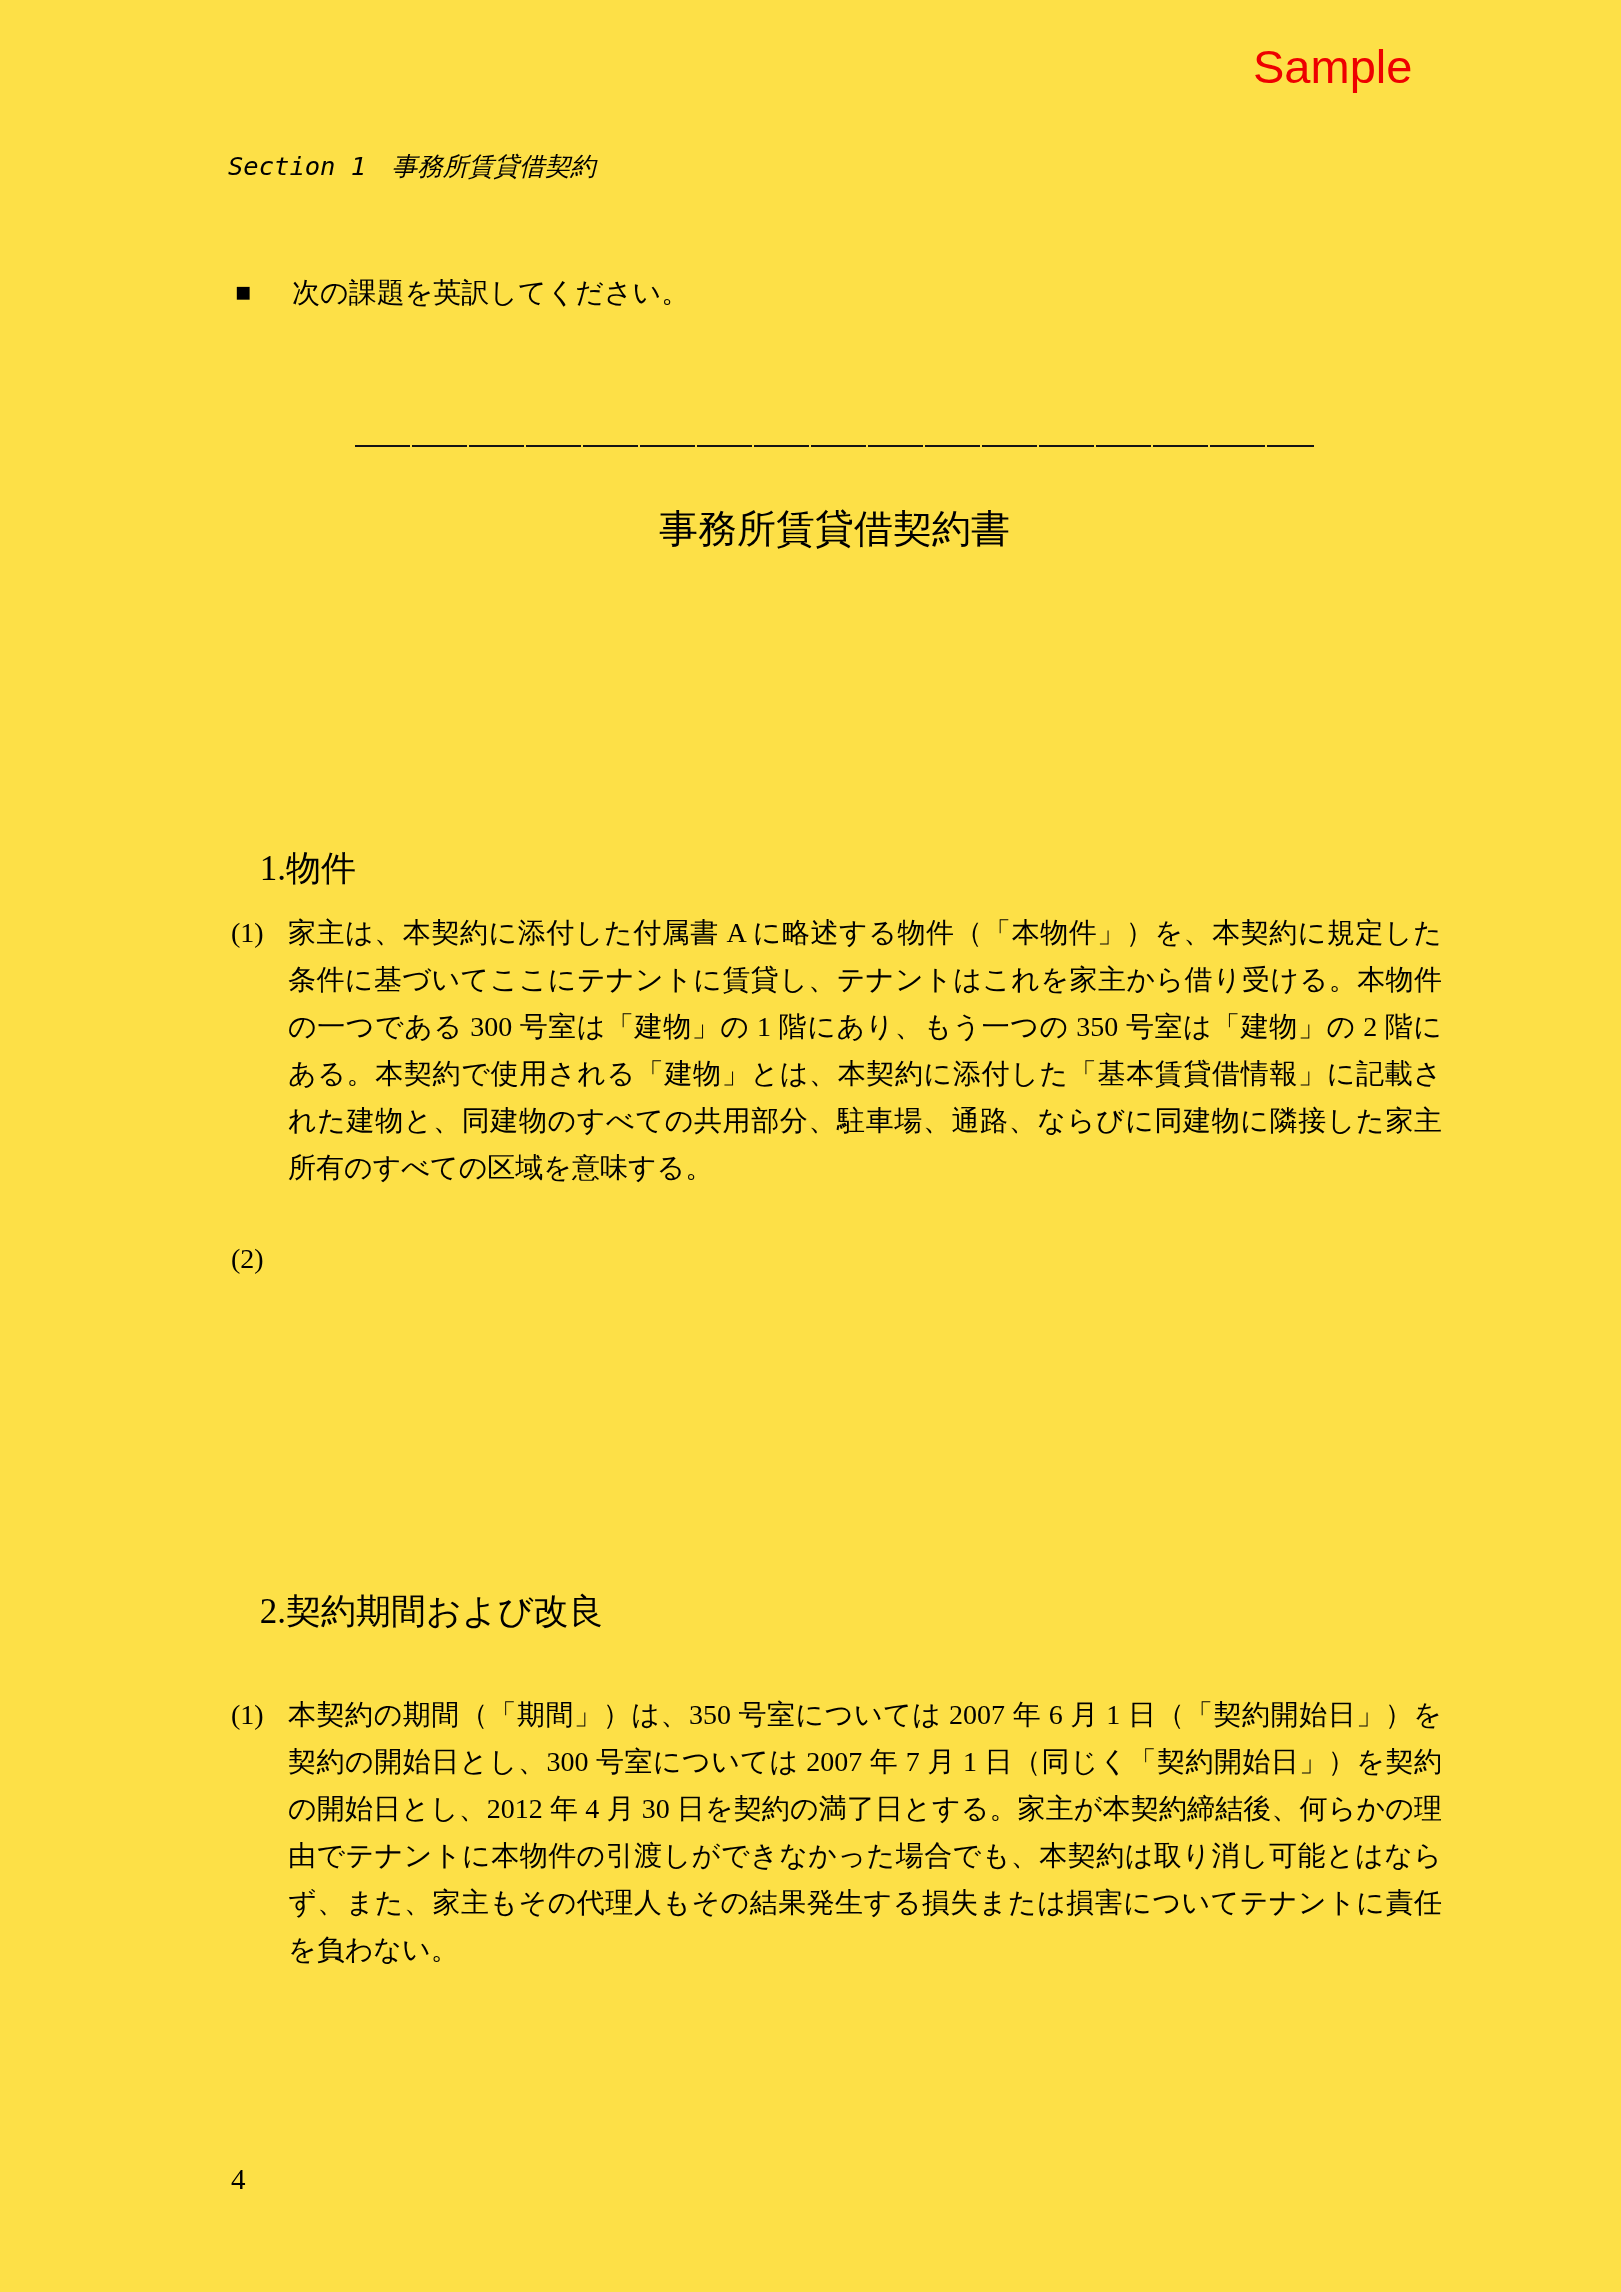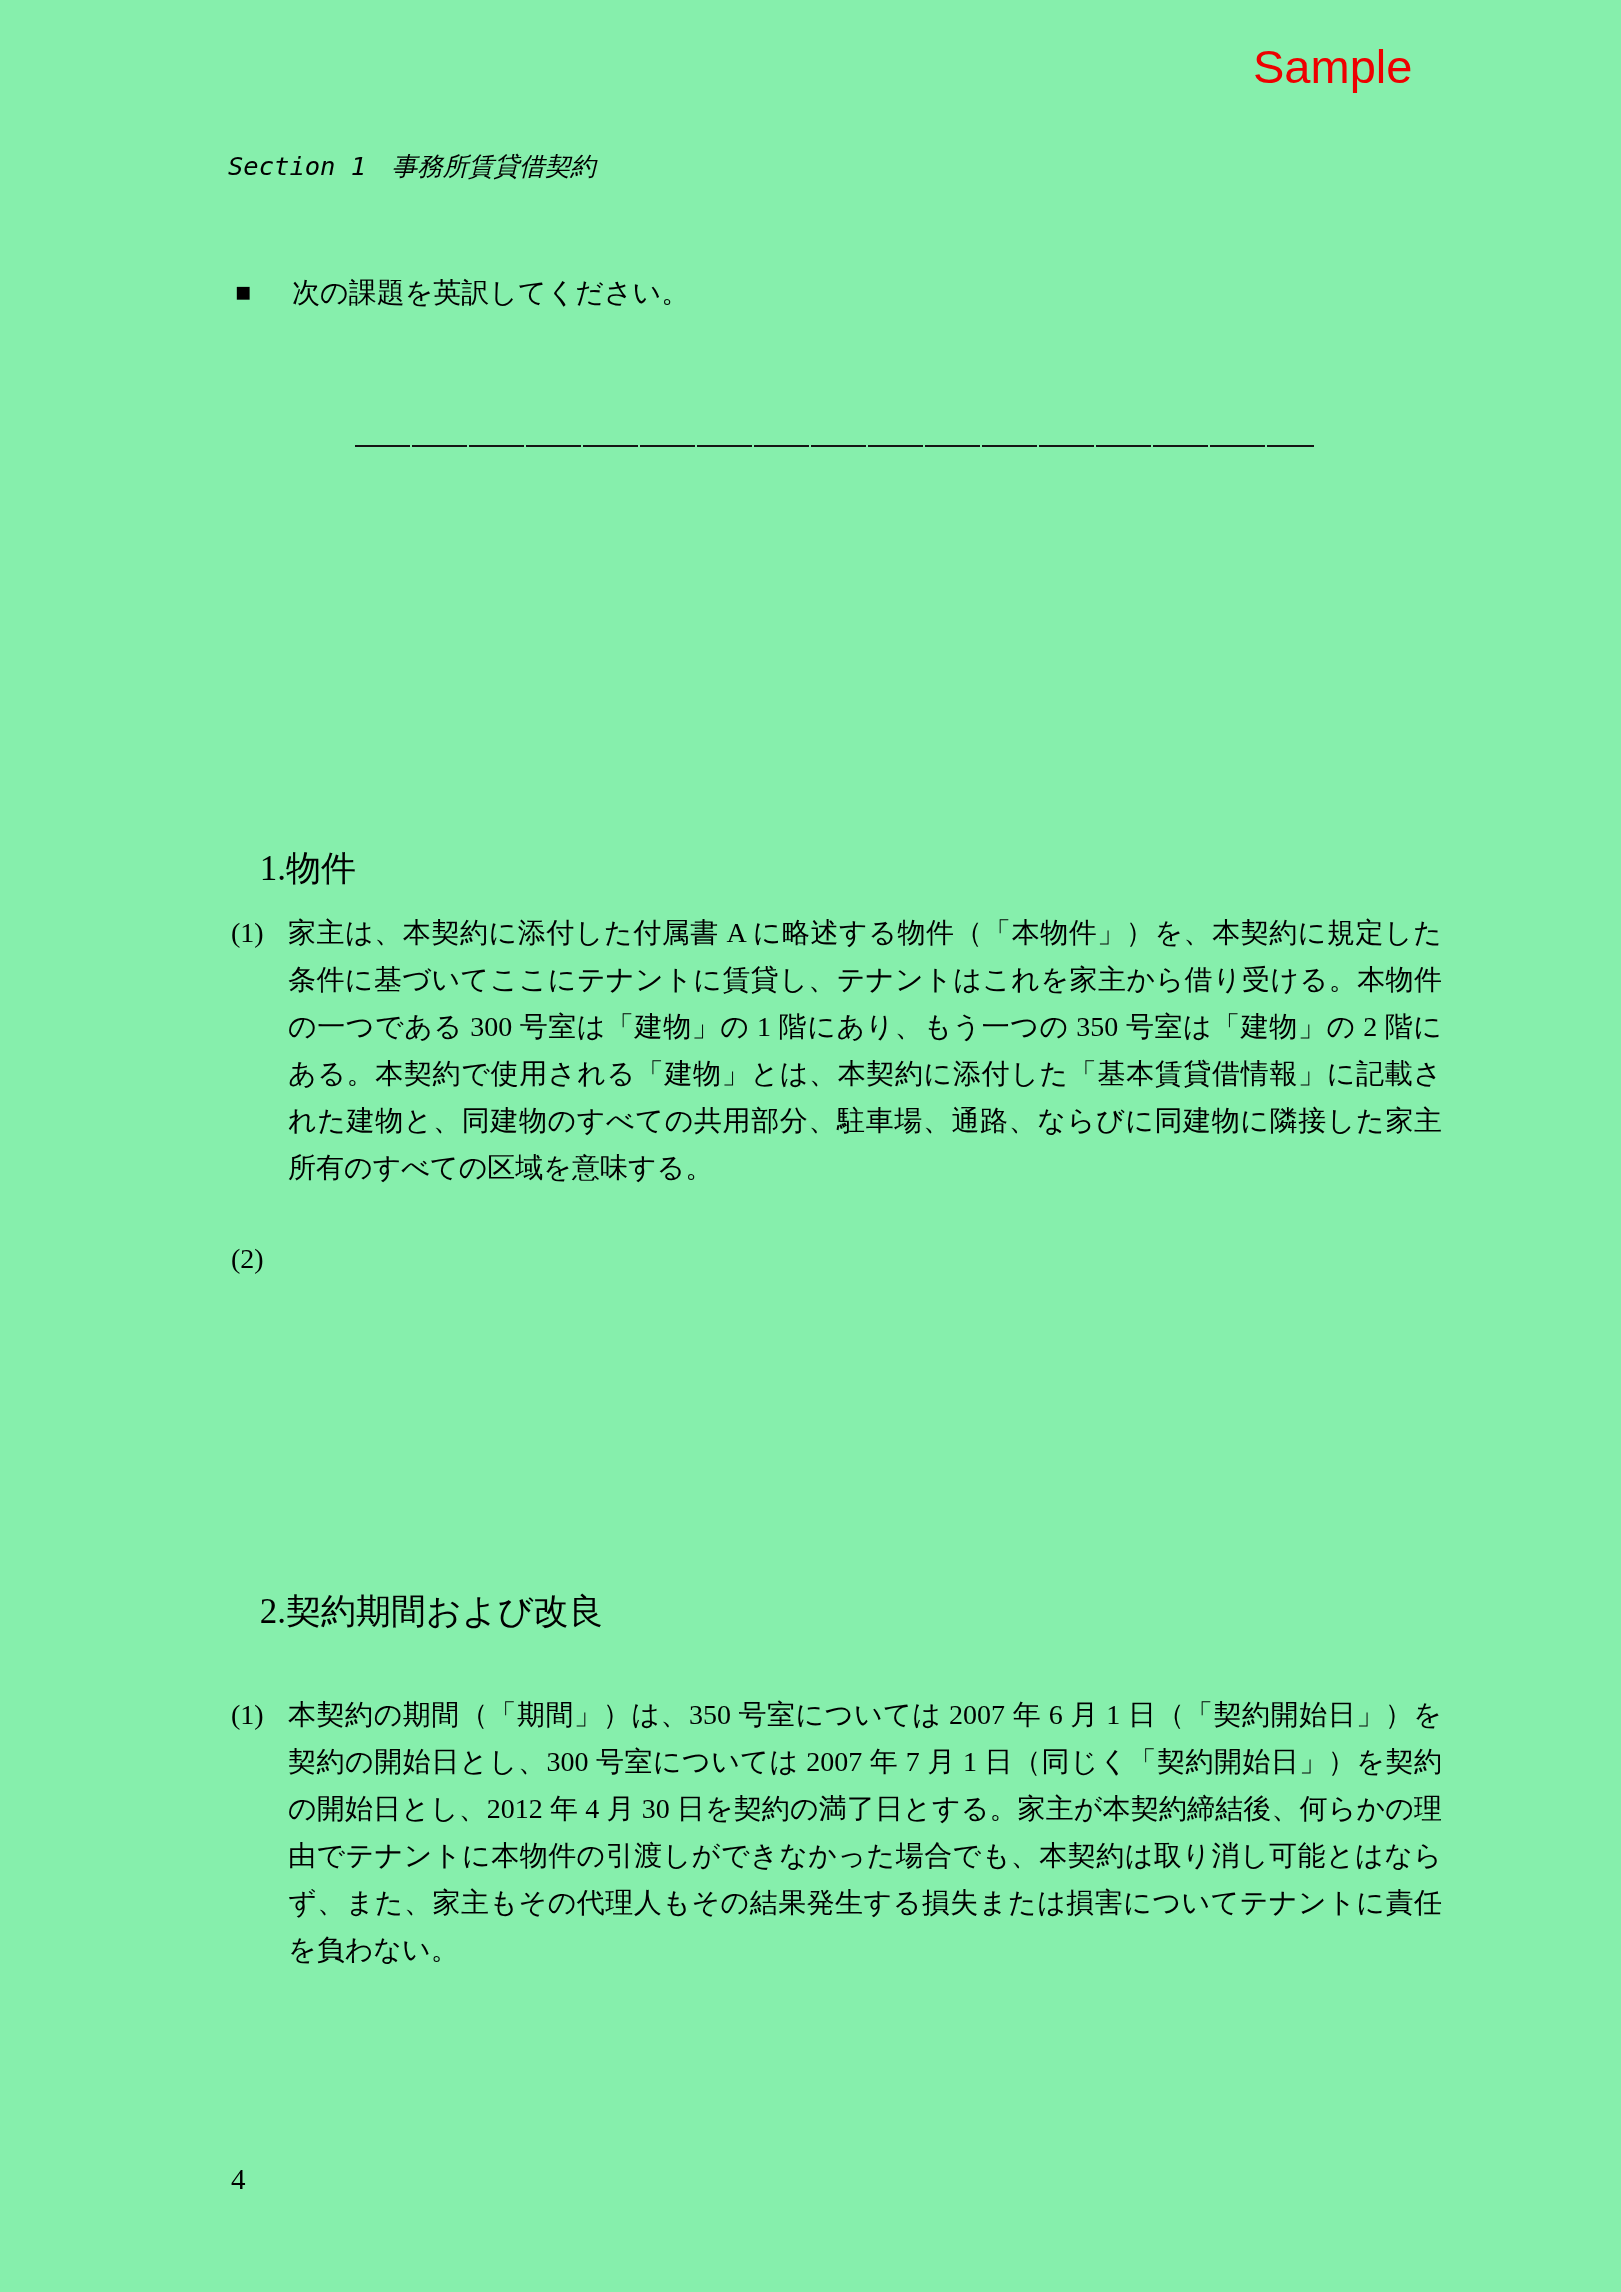--- a/index.html
+++ b/index.html
@@ -1,19 +1,19 @@
 <!DOCTYPE html>
 <html><head>
 <meta charset="utf-8">
 <style>
   html,body{margin:0;padding:0;background:#9a9a9a;}
   .page{
     position:relative;
     width:1621px;height:2293px;
-    background:#86efac;
+    background:#fde047;
     margin:0 auto;
     overflow:hidden;
     font-family:"Liberation Serif","DejaVu Serif",serif;
     color:#000000;
   }
   .abs{position:absolute;}
   .watermark{
     left:1253px;top:43px;
     font-family:"Liberation Sans","DejaVu Sans",sans-serif;
     font-size:47px;line-height:1;font-weight:400;
@@ -95,20 +95,21 @@
 
   <div class="abs section-header">Section 1　事務所賃貸借契約</div>
 
   <div class="abs task-line">
     <span class="task-bullet">■</span>
     <span>次の課題を英訳してください。</span>
   </div>
 
   <div class="abs signature-line"></div>
 
+  <div class="abs doc-title">事務所賃貸借契約書</div>
 
 
   <div class="abs sec-heading sec1-head">
     <span class="sec-num">1.</span><span>物件</span>
   </div>
 
   <div class="abs para list-item s1i1">
     <span class="item-marker">(1)</span>
     <span>家主は、本契約に添付した付属書 A に略述する物件（「本物件」）を、本契約に規定した条件に基づいてここにテナントに賃貸し、テナントはこれを家主から借り受ける。本物件の一つである 300 号室は「建物」の 1 階にあり、もう一つの 350 号室は「建物」の 2 階にある。本契約で使用される「建物」とは、本契約に添付した「基本賃貸借情報」に記載された建物と、同建物のすべての共用部分、駐車場、通路、ならびに同建物に隣接した家主所有のすべての区域を意味する。</span>
   </div>

